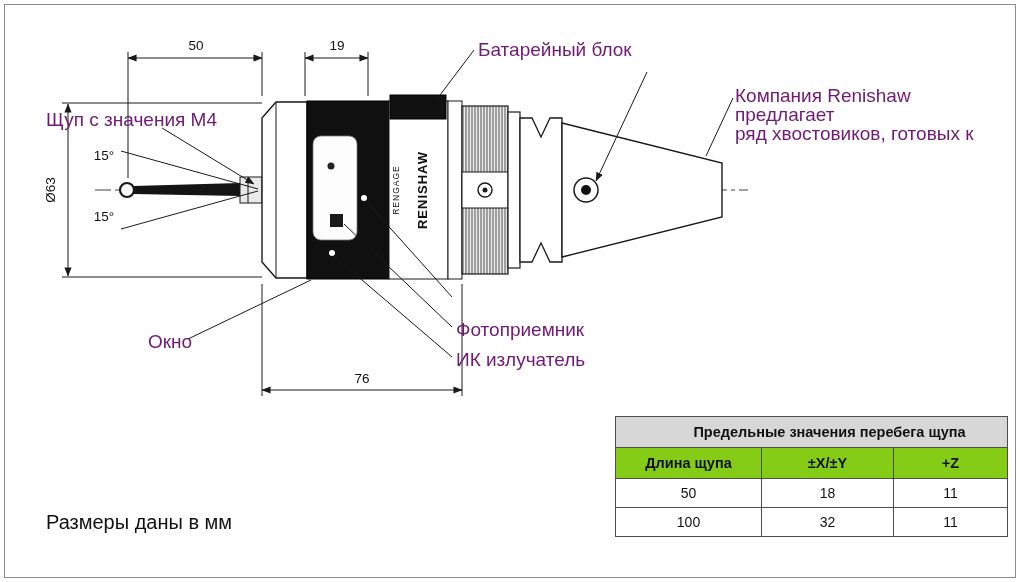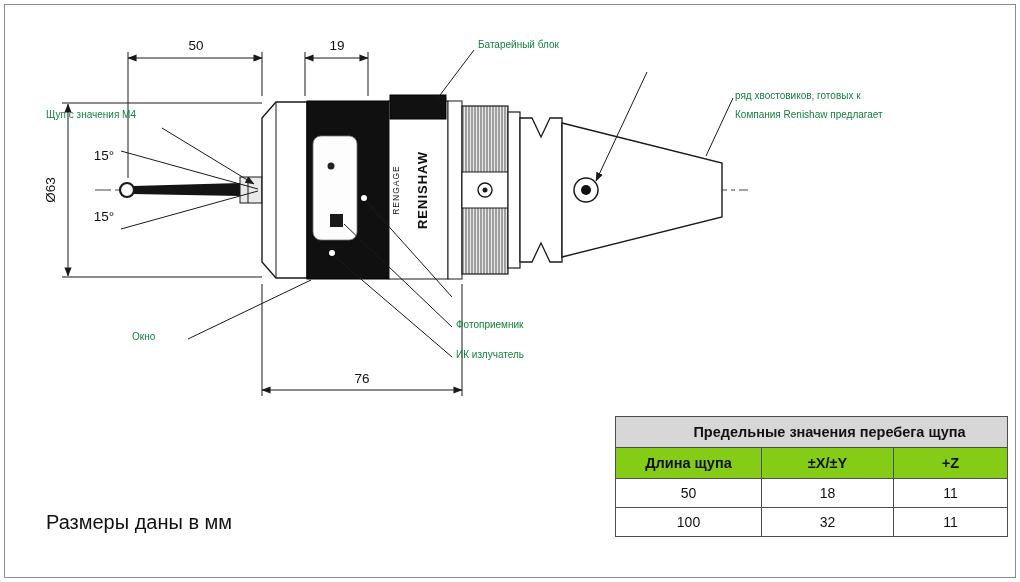--- a/index.html
+++ b/index.html
@@ -1,20 +1,20 @@
 <!DOCTYPE html>
 <html><head>
 <meta charset="utf-8">
 <style>
   * { margin:0; padding:0; box-sizing:border-box; }
   html,body { background:#fff; font-family:"Liberation Sans", sans-serif; }
   .page { position:relative; width:1020px; height:582px; background:#fff; overflow:hidden; }
   .frame { position:absolute; inset:4px; border:1px solid #8c8c8c; pointer-events:none; }
   svg.drawing { position:absolute; left:0; top:0; }
-  .label { position:absolute; font-size:10px; color:#15803d; white-space:nowrap; }
+  .label { position:absolute; font-size:19px; color:#701a75; white-space:nowrap; }
   .note { white-space:normal; width:250px; }
   .note div { line-height:19px; }
   .footnote { position:absolute; left:46px; top:511px; font-size:20px; color:#111; }
   table.limits { position:absolute; left:615px; top:416px; border-collapse:collapse; background:#fff; table-layout:fixed; }
   table.limits th, table.limits td { border:1px solid #4d4d4d; text-align:center; color:#111; }
   table.limits th.title-cell { background:#d7d7d7; font-weight:bold; font-size:14.5px; height:31px;padding-left:36px; }
   table.limits th.col-head { font-weight:bold; font-size:14.5px; height:31px; background:#84cc16; }
   table.limits td { font-size:14px; height:29px; }
 </style>
 </head>
@@ -108,27 +108,27 @@
       <line x1="162" y1="128" x2="254" y2="184" marker-end="url(#arr)"></line>
       <line x1="452" y1="297" x2="366" y2="201"></line>
       <line x1="452" y1="327" x2="344" y2="224"></line>
       <line x1="452" y1="357" x2="334" y2="256"></line>
       <line x1="188" y1="339" x2="311" y2="280"></line>
     </g>
   </svg>
 
   <div class="label" style="left:478px; top:39px;">Батарейный блок</div>
   <div class="label note" style="left:735px; top:86px;">
+    <div>Компания Renishaw предлагает</div>
     <div>ряд хвостовиков, готовых к</div>
-    <div>Компания Renishaw предлагает</div>
   </div>
   <div class="label" style="left:46px; top:109px;">Щуп с значения M4</div>
   <div class="label" style="left:456px; top:319px;">Фотоприемник</div>
   <div class="label" style="left:456px; top:349px;">ИК излучатель</div>
-  <div class="label" style="left:132px; top:331px;">Окно</div>
+  <div class="label" style="left:148px; top:331px;">Окно</div>
 
   <table class="limits">
     <colgroup>
       <col style="width:146px">
         <col style="width:132px">
         <col style="width:114px">
     </colgroup>
     <thead>
       <tr>
         <th colspan="3" class="title-cell">Предельные значения перебега щупа</th>

